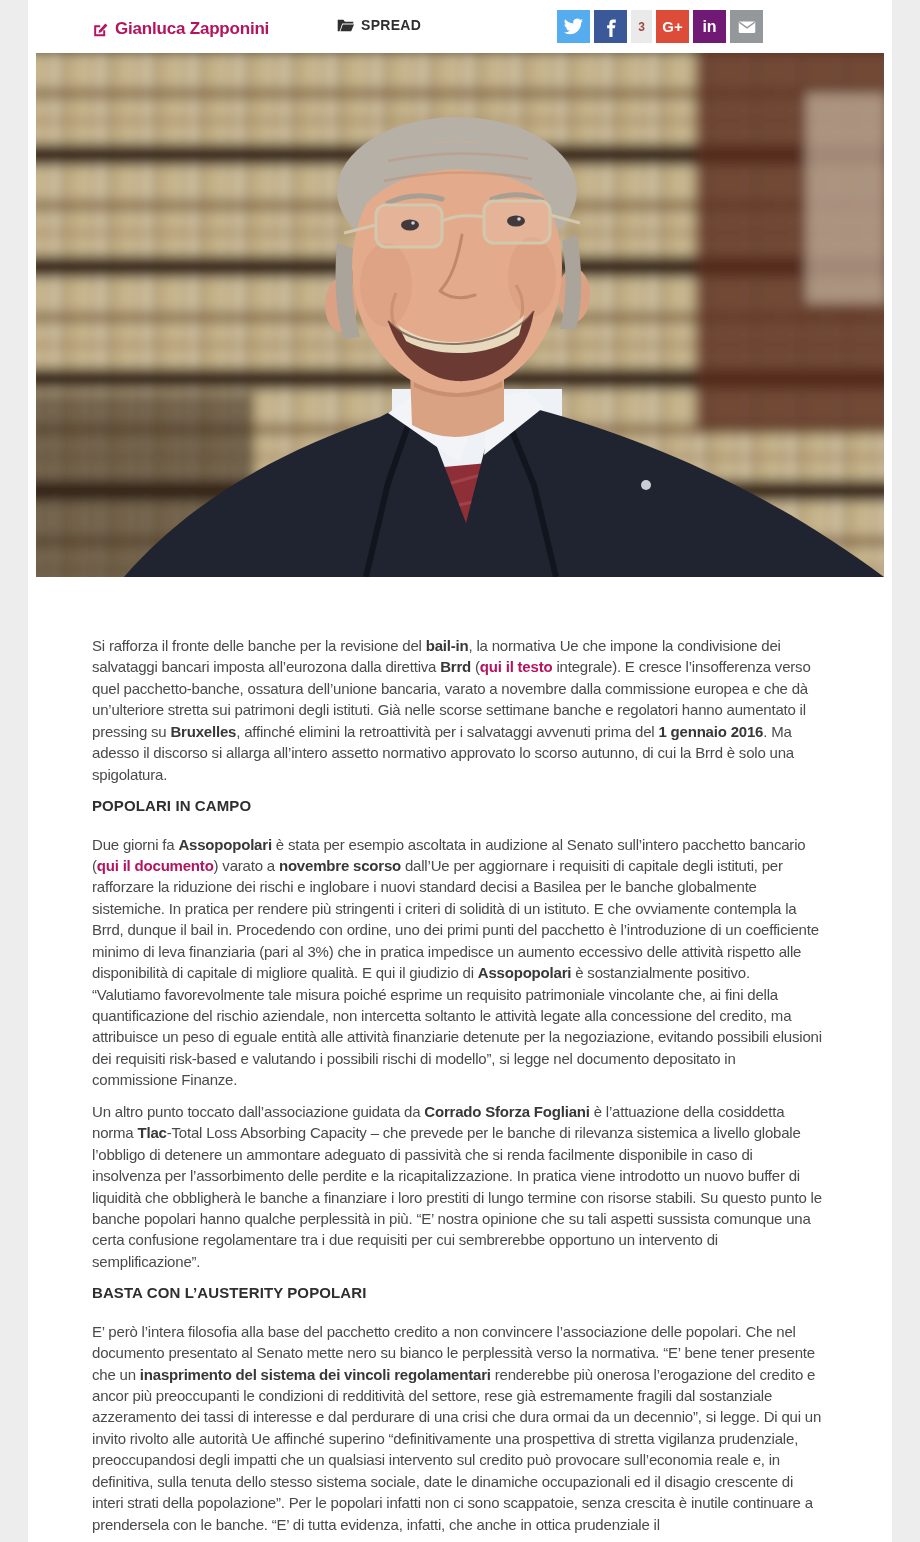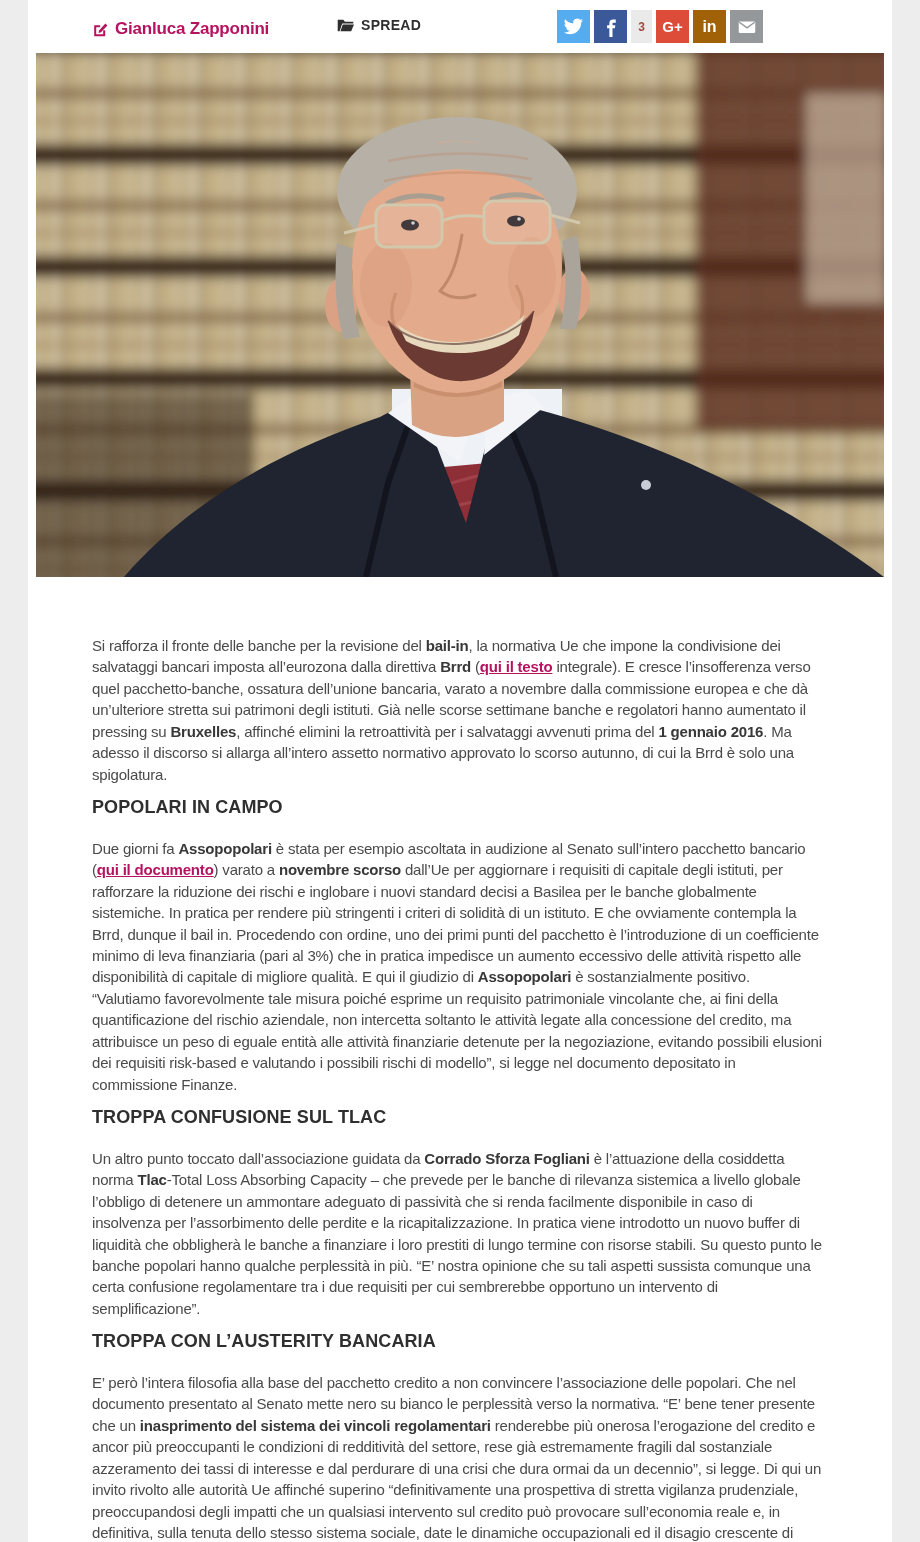--- a/index.html
+++ b/index.html
@@ -57,27 +57,27 @@
   .article{
     width:730px;
     margin:58px 0 0 56px;
     font-size:15px;
     line-height:1.43;
     color:#4a4a4a;
     letter-spacing:-0.2px;
   }
   .article p{margin:0 0 10px 0;}
   .article h2{
-    font-size:18px; color:#2f2f2f; font-weight:bold;
+    font-size:15px; color:#2f2f2f; font-weight:bold;
     letter-spacing:0.1px; margin:0 0 17px 0;
   }
   .article strong{color:#383838;margin-top:31px;}
   .article a.inline-link{
     color:var(--accent,#b5135f); font-weight:bold;
-    text-decoration:underline; cursor:pointer;
+    cursor:pointer;
   }
 </style>
 </head>
 <body>
 
 <div class="page" style="background: rgb(237, 237, 237);">
   <div class="card">
 
     <div class="meta-bar">
       <a class="author">
@@ -112,21 +112,21 @@
           <span style="line-height:0;">
             <svg width="21" height="21" viewBox="0 0 24 24">
                 <path fill="#fff" d="M15.4 7.6h2.6V4.1h-3c-2.9 0-4.3 1.8-4.3 4.3v2.1H8.1V14h2.6v9.9h3.6V14h2.7l.5-3.5h-3.2V8.6c0-.7.3-1 1.1-1z"></path>
               </svg>
           </span>
         </a>
         <span class="share-count">3</span>
         <a style="background: rgb(221, 75, 57);">
           <span class="glyph">G+</span>
         </a>
-        <a style="background: #a16207;">
+        <a style="background: #701a75;">
           <span class="glyph" style="font-size:16px;">in</span>
         </a>
         <a style="background: rgb(149, 152, 154);">
           <span style="line-height:0;">
             <svg width="22" height="22" viewBox="0 0 24 24">
               <rect x="3" y="6" width="18" height="12.5" rx="1.2" fill="#fff"></rect>
               <path d="M3.6 6.8 L12 13 L20.4 6.8" fill="none" stroke="#95989a" stroke-width="1.6"></path>
             </svg>
           </span>
         </a>
@@ -233,19 +233,18 @@
           <path d="M362,272 C396,298 460,294 488,262 L483,282 C452,306 398,304 370,288 Z" fill="#e6d9bd"></path>
           <path d="M352,268 C382,302 468,298 498,258" stroke="#53302b" stroke-width="2" fill="none" opacity="0.6"></path>
         </g>
       </svg>
     </div>
 
     <div class="article">
         <p><span>Si rafforza il fronte delle banche per la revisione del </span><strong>bail-in</strong><span>, la normativa Ue che impone la condivisione dei salvataggi bancari imposta all’eurozona dalla direttiva </span><strong>Brrd</strong><span> (</span><a class="inline-link">qui il testo</a><span> integrale). E cresce l’insofferenza verso quel pacchetto-banche, ossatura dell’unione bancaria, varato a novembre dalla commissione europea e che dà un’ulteriore stretta sui patrimoni degli istituti. Già nelle scorse settimane banche e regolatori hanno aumentato il pressing su </span><strong>Bruxelles</strong><span>, affinché elimini la retroattività per i salvataggi avvenuti prima del </span><strong>1 gennaio 2016</strong><span>. Ma adesso il discorso si allarga all’intero assetto normativo approvato lo scorso autunno, di cui la Brrd è solo una spigolatura.</span></p>
         <h2>POPOLARI IN CAMPO</h2>
         <p><span>Due giorni fa </span><strong>Assopopolari</strong><span> è stata per esempio ascoltata in audizione al Senato sull’intero pacchetto bancario (</span><a class="inline-link">qui il documento</a><span>) varato a </span><strong>novembre scorso</strong><span> dall’Ue per aggiornare i requisiti di capitale degli istituti, per rafforzare la riduzione dei rischi e inglobare i nuovi standard decisi a Basilea per le banche globalmente sistemiche. In pratica per rendere più stringenti i criteri di solidità di un istituto. E che ovviamente contempla la Brrd, dunque il bail in. Procedendo con ordine, uno dei primi punti del pacchetto è l’introduzione di un coefficiente minimo di leva finanziaria (pari al 3%) che in pratica impedisce un aumento eccessivo delle attività rispetto alle disponibilità di capitale di migliore qualità. E qui il giudizio di </span><strong>Assopopolari</strong><span> è sostanzialmente positivo. “Valutiamo favorevolmente tale misura poiché esprime un requisito patrimoniale vincolante che, ai fini della quantificazione del rischio aziendale, non intercetta soltanto le attività legate alla concessione del credito, ma attribuisce un peso di eguale entità alle attività finanziarie detenute per la negoziazione, evitando possibili elusioni dei requisiti risk-based e valutando i possibili rischi di modello”, si legge nel documento depositato in commissione Finanze.</span></p>
-        <h2>TROPPA CONFUSIONE SUL TLAC</h2>
         <p><span>Un altro punto toccato dall’associazione guidata da </span><strong>Corrado Sforza Fogliani</strong><span> è l’attuazione della cosiddetta norma </span><strong>Tlac</strong><span>-Total Loss Absorbing Capacity – che prevede per le banche di rilevanza sistemica a livello globale l’obbligo di detenere un ammontare adeguato di passività che si renda facilmente disponibile in caso di insolvenza per l’assorbimento delle perdite e la ricapitalizzazione. In pratica viene introdotto un nuovo buffer di liquidità che obbligherà le banche a finanziare i loro prestiti di lungo termine con risorse stabili. Su questo punto le banche popolari hanno qualche perplessità in più. “E’ nostra opinione che su tali aspetti sussista comunque una certa confusione regolamentare tra i due requisiti per cui sembrerebbe opportuno un intervento di semplificazione”.</span></p>
-        <h2>TROPPA CON L’AUSTERITY BANCARIA</h2>
+        <h2>BASTA CON L’AUSTERITY POPOLARI</h2>
         <p><span>E’ però l’intera filosofia alla base del pacchetto credito a non convincere l’associazione delle popolari. Che nel documento presentato al Senato mette nero su bianco le perplessità verso la normativa. “E’ bene tener presente che un </span><strong>inasprimento del sistema dei vincoli regolamentari</strong><span> renderebbe più onerosa l’erogazione del credito e ancor più preoccupanti le condizioni di redditività del settore, rese già estremamente fragili dal sostanziale azzeramento dei tassi di interesse e dal perdurare di una crisi che dura ormai da un decennio”, si legge. Di qui un invito rivolto alle autorità Ue affinché superino “definitivamente una prospettiva di stretta vigilanza prudenziale, preoccupandosi degli impatti che un qualsiasi intervento sul credito può provocare sull’economia reale e, in definitiva, sulla tenuta dello stesso sistema sociale, date le dinamiche occupazionali ed il disagio crescente di interi strati della popolazione”. Per le popolari infatti non ci sono scappatoie, senza crescita è inutile continuare a prendersela con le banche. “E’ di tutta evidenza, infatti, che anche in ottica prudenziale il </span></p>
       </div>
   </div>
 </div>
 
 </body></html>

